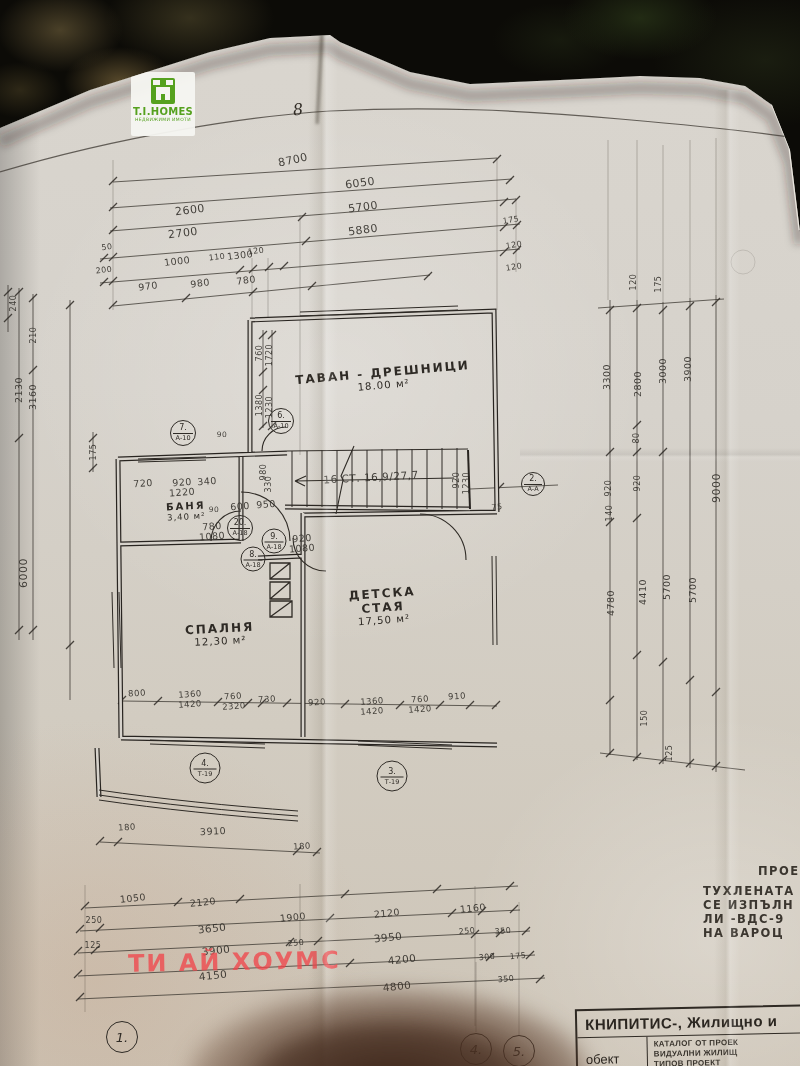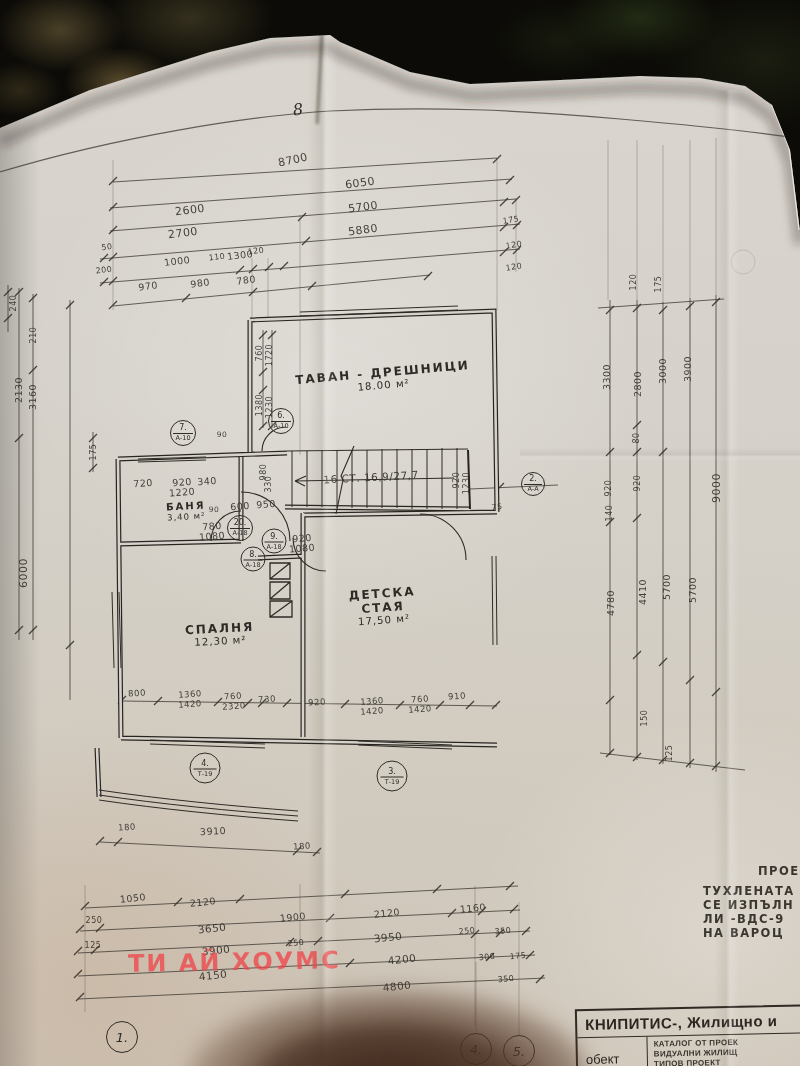--- a/index.html
+++ b/index.html
@@ -322,20 +322,32 @@
     <div>
         <span class="note" style="left: 758px; top: 864px;">ПРОЕК</span>
         <span class="note" style="left: 703px; top: 884px;">ТУХЛЕНАТА</span>
         <span class="note" style="left: 703px; top: 898px;">СЕ ИЗПЪЛН</span>
         <span class="note" style="left: 703px; top: 912px;">ЛИ -ВДС-9</span>
         <span class="note" style="left: 703px; top: 926px;">НА ВАРОЦ</span>
       </div>
 
     <span class="pagenum">8</span>
 
+    <div class="logo">
+      <div class="logo-icon">
+        <svg width="24" height="26" viewBox="0 0 24 26">
+          <rect x="0" y="0" width="24" height="26" rx="2" fill="#55a11e"></rect>
+          <rect x="2" y="2" width="20" height="5" fill="#f6f5f1"></rect>
+          <rect x="9" y="1" width="6" height="6" fill="#55a11e"></rect>
+          <path d="M5,9 h14 v13 h-5 v-6 h-4 v6 h-5 z" fill="#f6f5f1"></path>
+        </svg>
+      </div>
+      <div class="logo-brand">T.I.HOMES</div>
+      <div class="logo-sub">НЕДВИЖИМИ ИМОТИ</div>
+    </div>
 
     <div class="watermark" style="color: rgba(239, 70, 76, 0.78);">ТИ АЙ ХОУМС</div>
 
     <div class="titleblock">
       <div class="tb-header">КНИПИТИС-, Жилищно и</div>
       <div class="tb-row">
         <div class="tb-obj">обект</div>
         <div class="tb-cat">
             <div>КАТАЛОГ ОТ ПРОЕК</div>
             <div>ВИДУАЛНИ ЖИЛИЩ</div>

